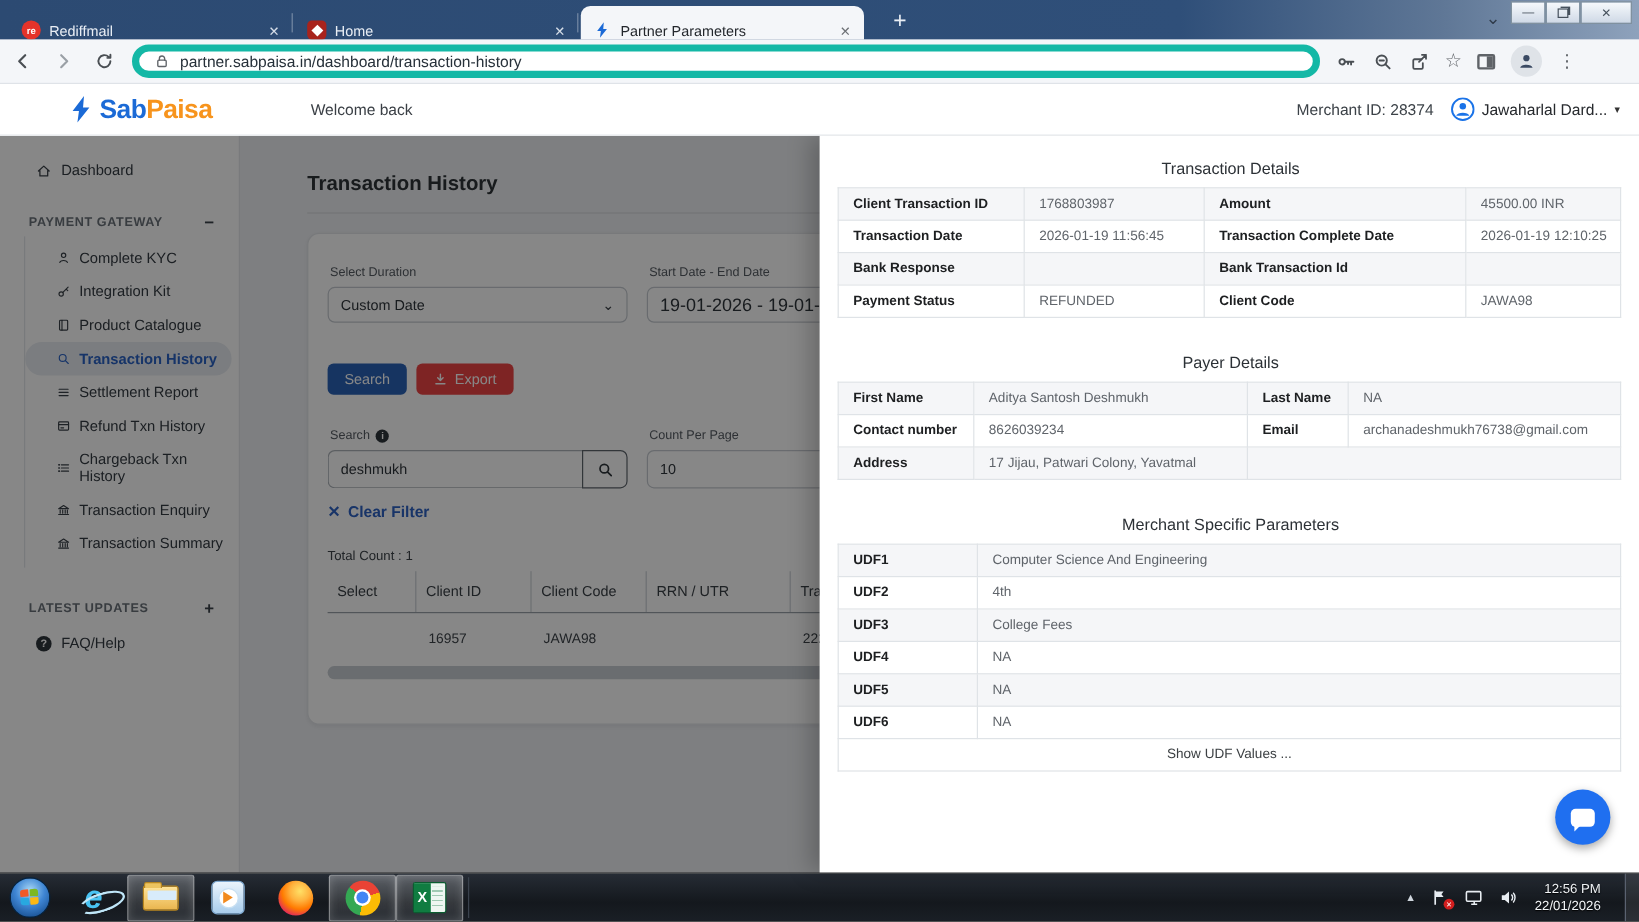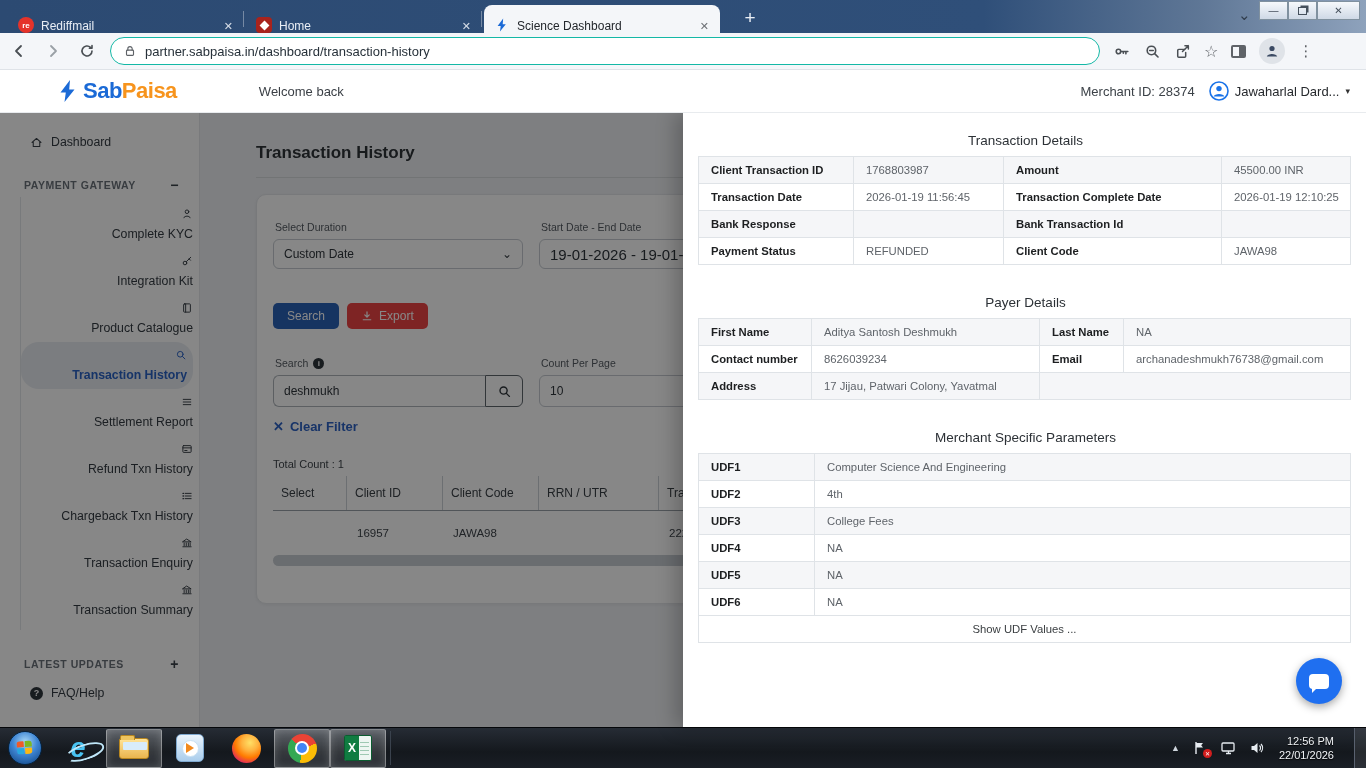--- a/index.html
+++ b/index.html
@@ -25,21 +25,21 @@
   .tabsearch { position:absolute; left:1238px; top:6px; color:#2f3b4a; font-size:15px; }
   .winbtns { position:absolute; right:6px; top:1px; display:flex; }
   .winbtn { width:29px; height:19px; background:linear-gradient(#f6f9fc,#cfd9e6); border:1px solid #80919f;
     display:flex; align-items:center; justify-content:center; font-size:10px; color:#45505c; }
   .winbtn.close { width:43px; }
   .restore-glyph { width:9px; height:8px; border:1px solid #45505c; box-shadow:2px -2px 0 -0.5px #45505c; }
 
   .toolbar { position:absolute; left:0; top:33px; width:1366px; height:37px; background:#f4f6f9;
     border-bottom:1px solid #dfe3e8; display:flex; align-items:center; }
   .navic { width:30px; height:28px; display:flex; align-items:center; justify-content:center; margin-left:4px; }
-  .omnibox { margin-left:8px; width:990px; height:28px; background:#fff; border:1px solid #14b8a6;
+  .omnibox { margin-left:8px; width:990px; height:28px; background:#fff; border:6px solid #14b8a6;
     border-radius:14px; display:flex; align-items:center; padding:0 12px; gap:8px; }
   .url { font-size:13px; color:#27313a; }
   .tb-right { display:flex; align-items:center; margin-left:14px; gap:13px; }
   .avatar-btn { width:26px; height:26px; border-radius:50%; background:#dfe3e8; display:flex; align-items:center; justify-content:center; }
   .dots { font-size:15px; color:#5f6368; }
   .star-g { font-size:16px; color:#5f6368; }
   .panelbox { width:15px; height:13px; border:2px solid #5f6368; border-radius:2px; position:relative; }
   .panelbox::after { content:""; position:absolute; right:0; top:0; bottom:0; width:5px; background:#5f6368; }
 
   
@@ -57,21 +57,21 @@
   .bodywrap { position:absolute; left:0; top:113px; width:1366px; height:614px; background:#eef0f3; }
 
   .sidebar { position:absolute; left:0; top:0; width:200px; height:614px; background:#fff;
     border-right:1px solid #e4e7ea; font-size:12.3px; color:#343b42; }
   .sb-item { display:flex; align-items:center; gap:8px; padding:8px 8px 8px 30px; }
   .sb-item.first { margin-top:14px; }
   .sb-section { display:flex; align-items:center; margin:20px 20px 4px 24px; font-size:10.5px;
     letter-spacing:.05em; color:#6b727a; font-weight:bold; }
   .sb-section .glyph { margin-left:auto; font-size:14px; font-weight:bold; color:#3c434a; }
   .submenu { margin-left:20px; border-left:1px solid #e3e6ea; padding:4px 0 6px 0; }
-  .sub-item { display:flex; align-items:flex-end; gap:7px; padding:7px 6px 7px 26px;flex-direction:column; }
+  .sub-item { display:flex; align-items:center; gap:7px; padding:7px 6px 7px 26px; }
   .sub-item.selected { background:#e8ecf1; border-radius:18px; margin-right:6px; color:#2b63c5; font-weight:bold; }
   .sub-item.selected svg { stroke:#2b63c5; }
   .sb-ic { display:flex; align-items:center; }
   svg.ic { stroke:#3a4148; fill:none; stroke-width:1.3; stroke-linecap:round; stroke-linejoin:round; }
   .circ-ic { width:13px; height:13px; border-radius:50%; background:#2f353b; color:#fff; font-size:9px;
     font-weight:bold; display:flex; align-items:center; justify-content:center; flex:none; }
 
   .main { position:absolute; left:200px; top:0; width:1166px; height:614px; padding:30px 0 0 56px; }
   .page-title { font-size:17px; font-weight:600; color:#2e3338; }
   .title-hr { margin-top:14px; border-bottom:1px solid #d8dbde; width:1060px; }
@@ -193,21 +193,21 @@
       <span class="tab-title">Home</span>
       <span class="tab-close">✕</span>
       <span class="sep"></span>
     </div>
     <div class="tab active" style="left:484px;">
       <span class="fav">
         <svg width="14" height="14" viewBox="0 0 24 24">
             <path d="M14 1 4.5 13.5h5.3L8.5 23l10-12.5h-5.3z" fill="#1b6ad6"></path>
           </svg>
       </span>
-      <span class="tab-title">Science Dashboard</span>
+      <span class="tab-title">Partner Parameters</span>
       <span class="tab-close" style="color:#5f6368;">✕</span>
     </div>
     <div class="newtab">+</div>
     <div class="tabsearch">⌄</div>
     <div class="winbtns">
       <div class="winbtn">—</div>
       <div class="winbtn">
           <span class="restore-glyph"></span>
         </div>
       <div class="winbtn close">✕</div>

